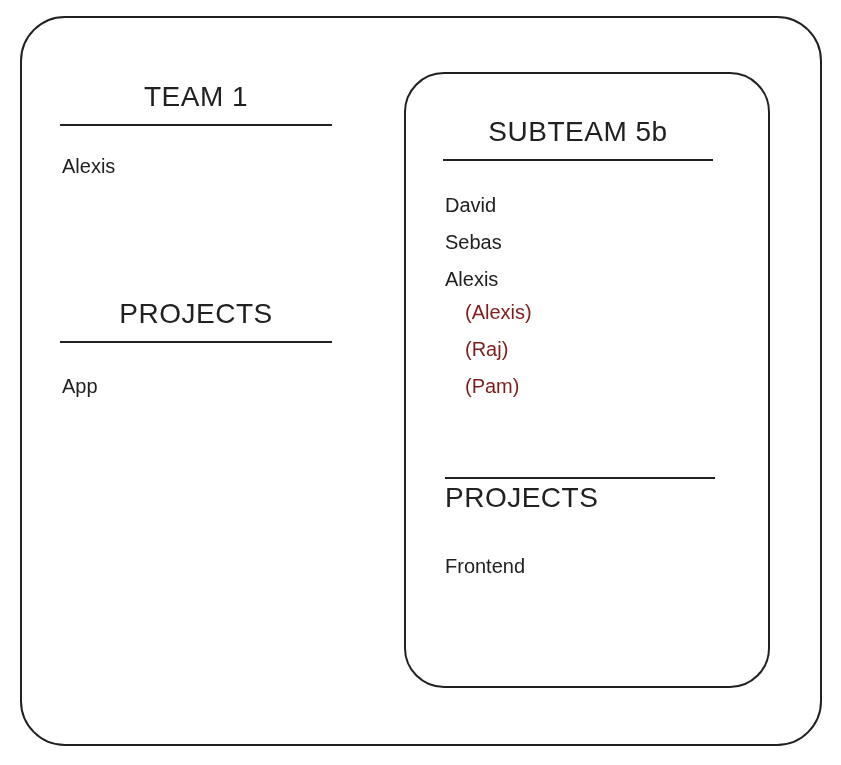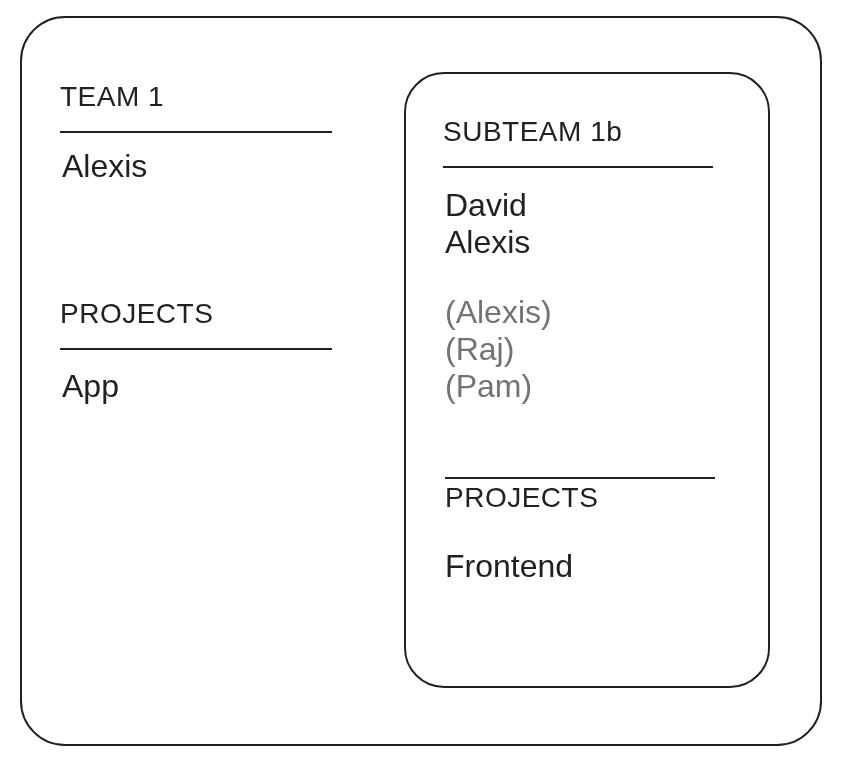--- a/index.html
+++ b/index.html
@@ -35,37 +35,38 @@
     border: 2px solid #212121;
     border-radius: 40px;
     background: #ffffff;
   }
   .heading {
     position: absolute;
     font-size: 28px;
     line-height: 34px;
     letter-spacing: 0.5px;
     border-bottom: 2px solid #212121;
-    padding-bottom: 17px;
+    padding-bottom: 10px;
+    text-align: center;
   }
   .heading-line-above {
     position: absolute;
     font-size: 28px;
     line-height: 34px;
     letter-spacing: 0.5px;
     border-top: 2px solid #212121;
     padding-top: 2px;
   }
   .list {
     position: absolute;
-    font-size: 32px;
+    font-size: 20px;
     line-height: 37px;
   }
   .list-item { white-space: nowrap; }
-  .inherited .list-item { color: #737373; }
+  .inherited .list-item { color: #7f1d1d; margin-left: 20px; }
 
   
   .team-title        { left: 60px;  top: 80px;  width: 272px; }
   .team-members      { left: 62px;  top: 148px; }
   .team-proj-title   { left: 60px;  top: 297px; width: 272px; }
   .team-projects     { left: 62px;  top: 368px; }
 
   
   .subteam-title     { left: 443px; top: 115px; width: 270px; }
   .subteam-members   { left: 445px; top: 187px; }
@@ -86,24 +87,25 @@
   <div class="list team-members">
     <div class="list-item">Alexis</div>
   </div>
 
   <div class="heading team-proj-title">PROJECTS</div>
 
   <div class="list team-projects">
     <div class="list-item">App</div>
   </div>
 
-  <div class="heading subteam-title">SUBTEAM 1b</div>
+  <div class="heading subteam-title">SUBTEAM 5b</div>
 
   <div class="list subteam-members">
     <div class="list-item">David</div>
+    <div class="list-item">Sebas</div>
     <div class="list-item">Alexis</div>
   </div>
 
   <div class="list inherited subteam-inherited">
     <div class="list-item">(Alexis)</div>
     <div class="list-item">(Raj)</div>
     <div class="list-item">(Pam)</div>
   </div>
 
   <div class="heading-line-above subteam-proj-title">PROJECTS</div>

